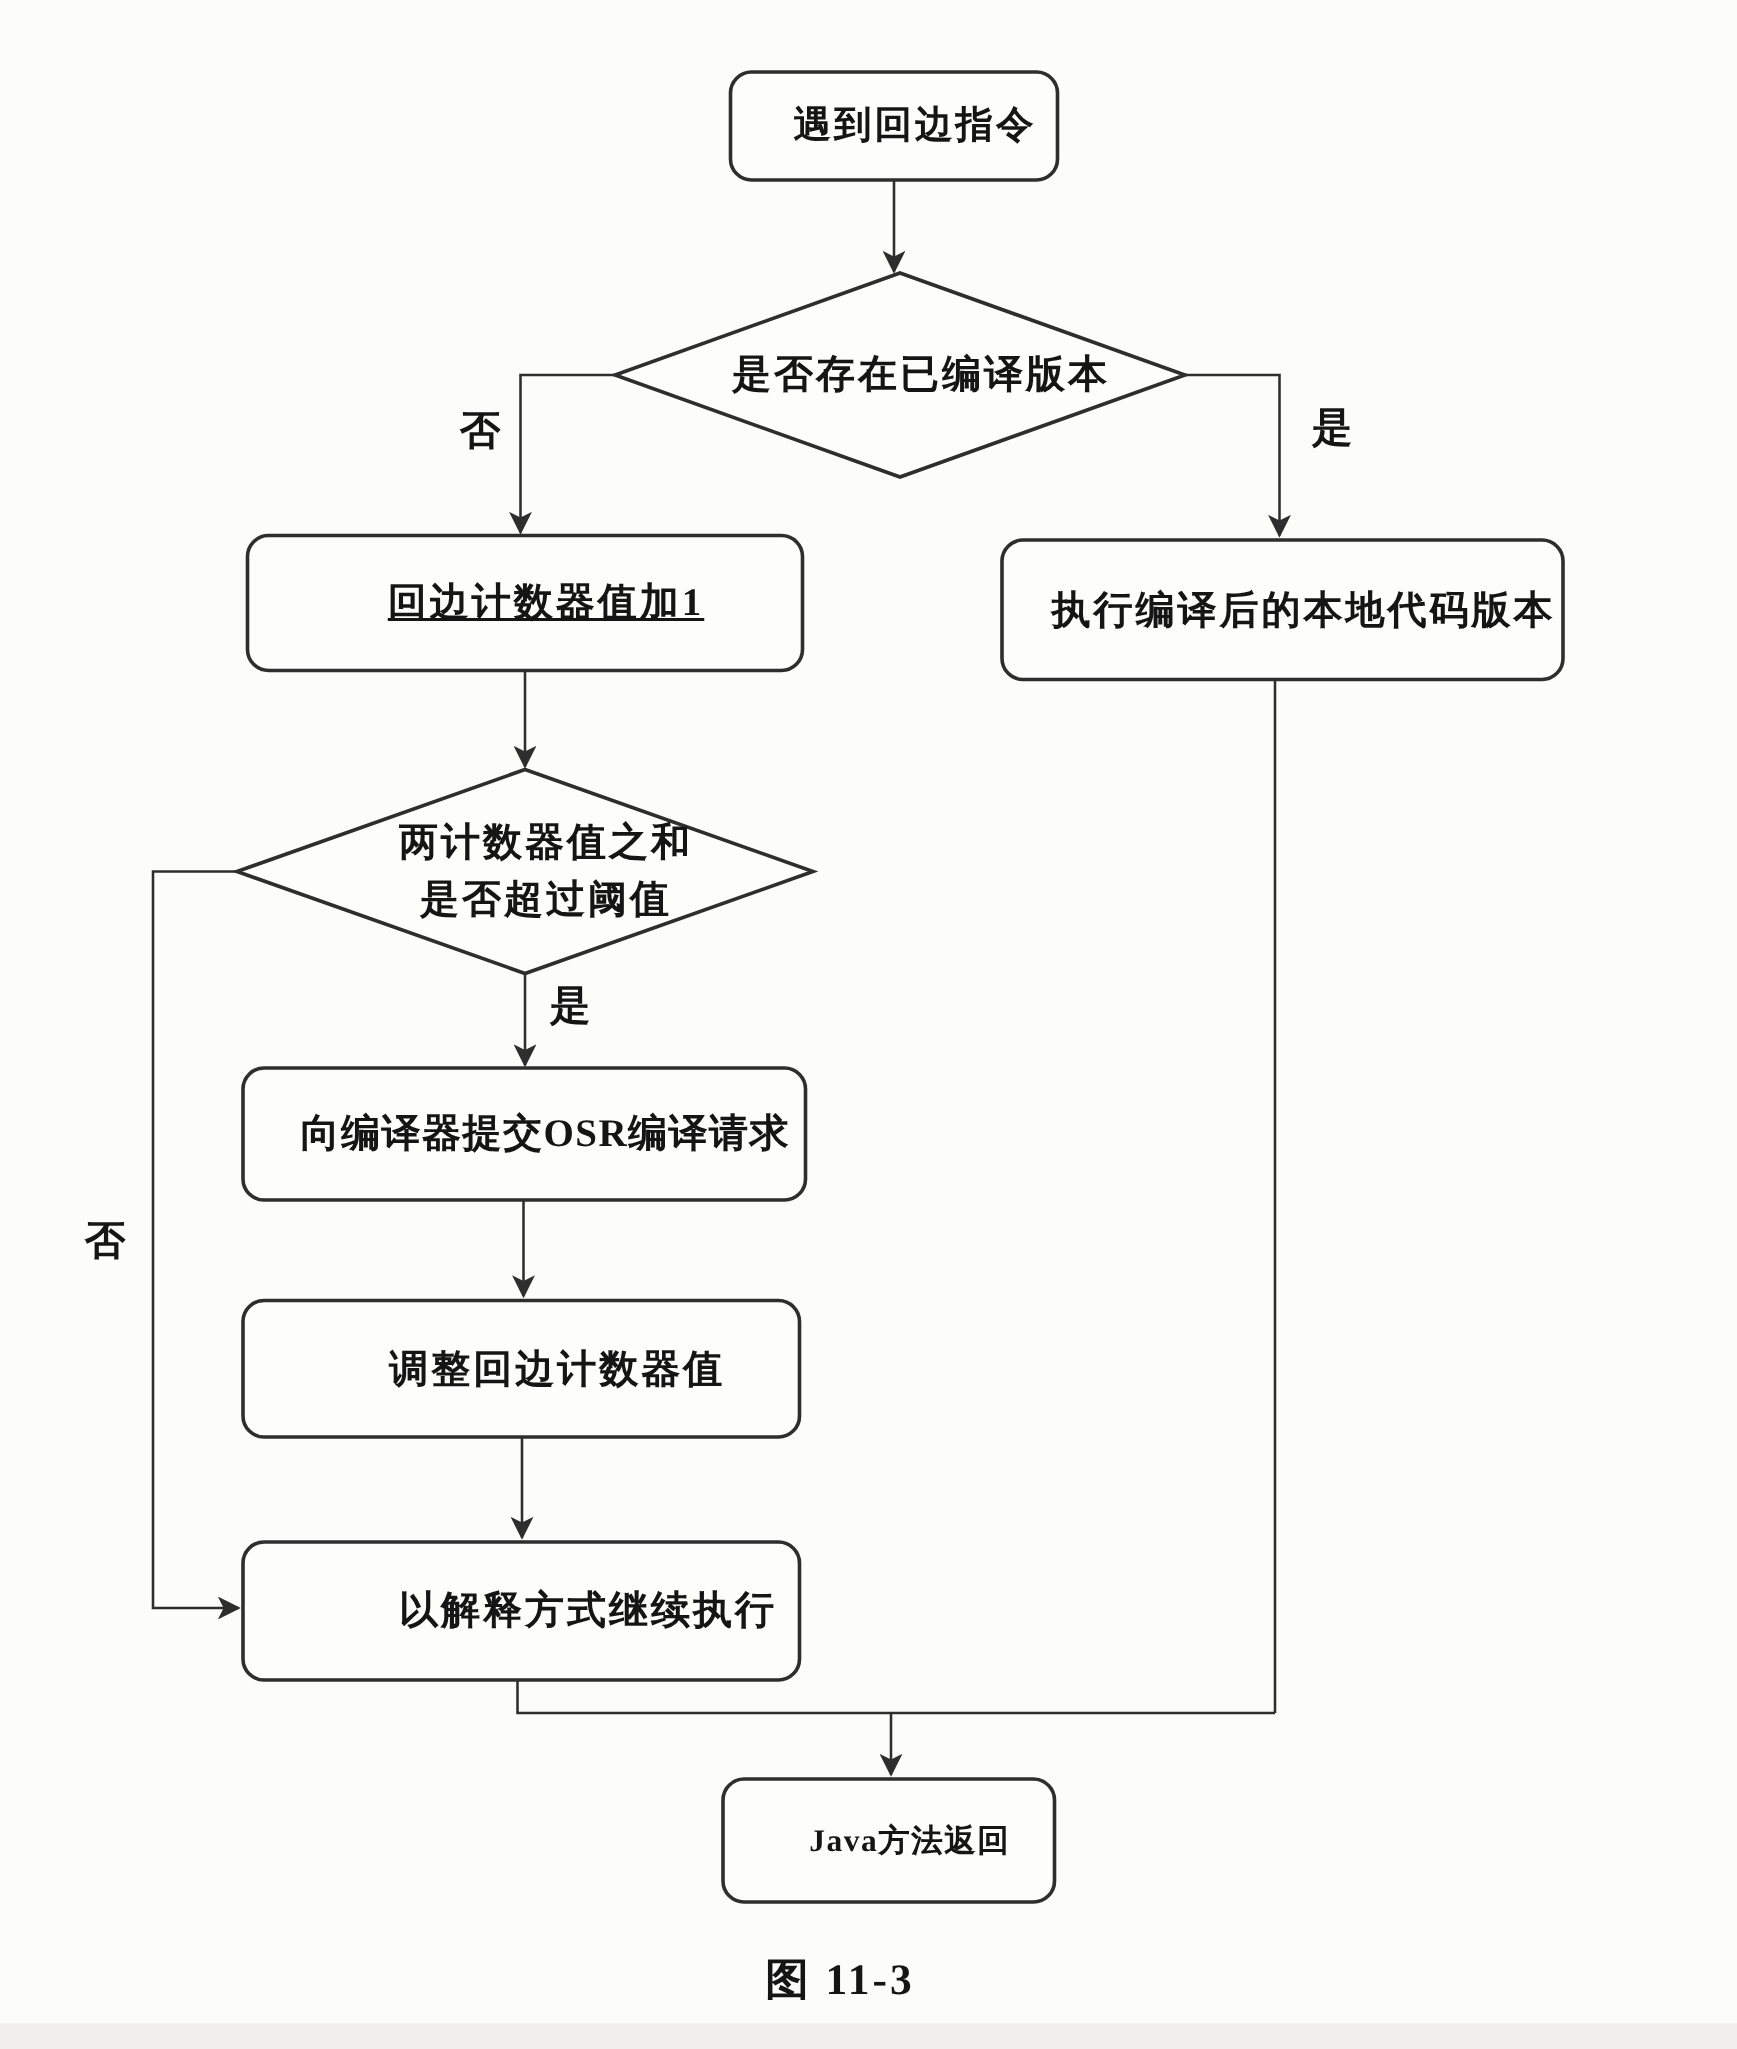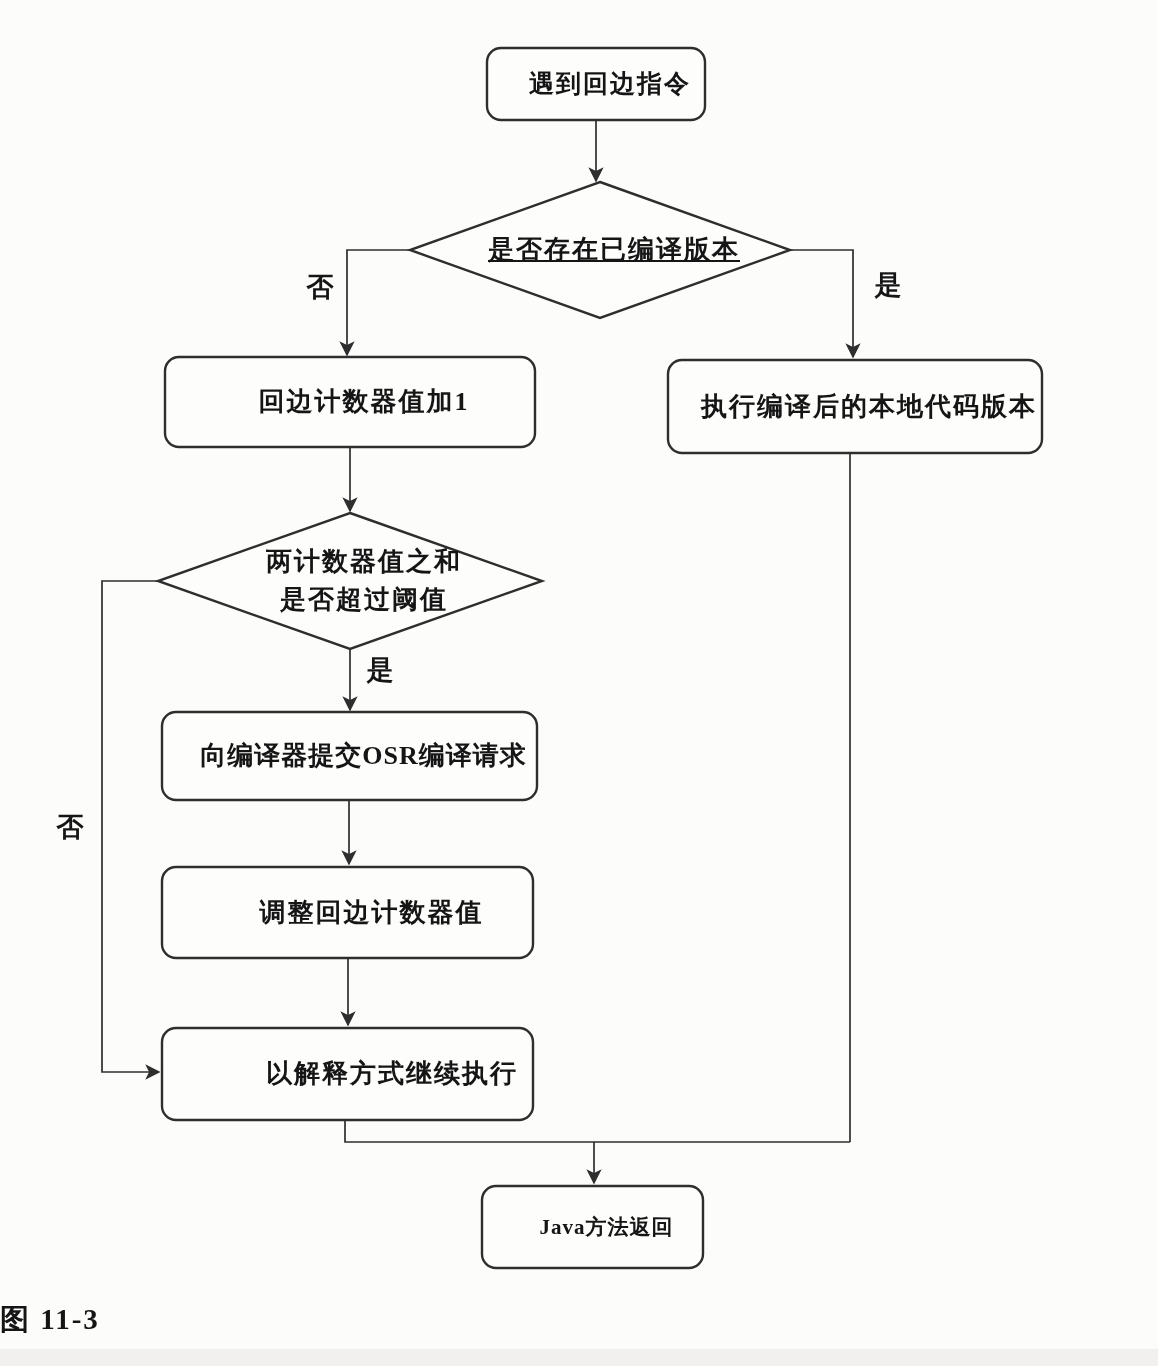--- a/index.html
+++ b/index.html
@@ -43,21 +43,20 @@
     pointer-events:none;
   }
   .caption{
     position:absolute;
     left:0;top:1300px;width:1154px;
     display:flex;justify-content:center;align-items:baseline;
     color:var(--text);
     font-weight:700;
     font-size:29px;
     letter-spacing:1px;
-    flex-direction:column;
   }
   .caption .caption-label{margin-right:34px;letter-spacing:2px;}
   .footer-strip{
     position:absolute;
     left:0;bottom:0;width:1158px;height:17px;
     background:var(--strip);
   }
 </style>
 </head>
 <body>
@@ -104,23 +103,23 @@
         <rect x="162" y="712" width="375" height="88" rx="14"></rect>
         <rect x="162" y="867" width="371" height="91" rx="14"></rect>
         <rect x="162" y="1028" width="371" height="92" rx="14"></rect>
         <rect x="482" y="1186" width="221" height="82" rx="14"></rect>
       </g>
     </svg>
   </div>
 
   <div class="node-label" style="left:487px;top:48px;width:218px;height:72px;font-size:25px;">遇到回边指令</div>
 
-  <div class="node-label" style="left:450px;top:220px;width:300px;height:60px;text-decoration:underline;">是否存在已编译版本</div>
+  <div class="node-label" style="left:450px;top:220px;width:300px;height:60px;">是否存在已编译版本</div>
 
-  <div class="node-label" style="left:165px;top:357px;width:370px;height:90px;">回边计数器值加1</div>
+  <div class="node-label" style="left:165px;top:357px;width:370px;height:90px;text-decoration:underline;">回边计数器值加1</div>
 
   <div class="node-label" style="left:668px;top:360px;width:374px;height:93px;">执行编译后的本地代码版本</div>
 
   <div class="node-label two-line" style="left:200px;top:537px;width:300px;height:88px;">
     <span>两计数器值之和</span>
     <span>是否超过阈值</span>
   </div>
 
   <div class="node-label" style="left:162px;top:712px;width:375px;height:88px;letter-spacing:1px;border-radius:13px;">向编译器提交OSR编译请求</div>
 

